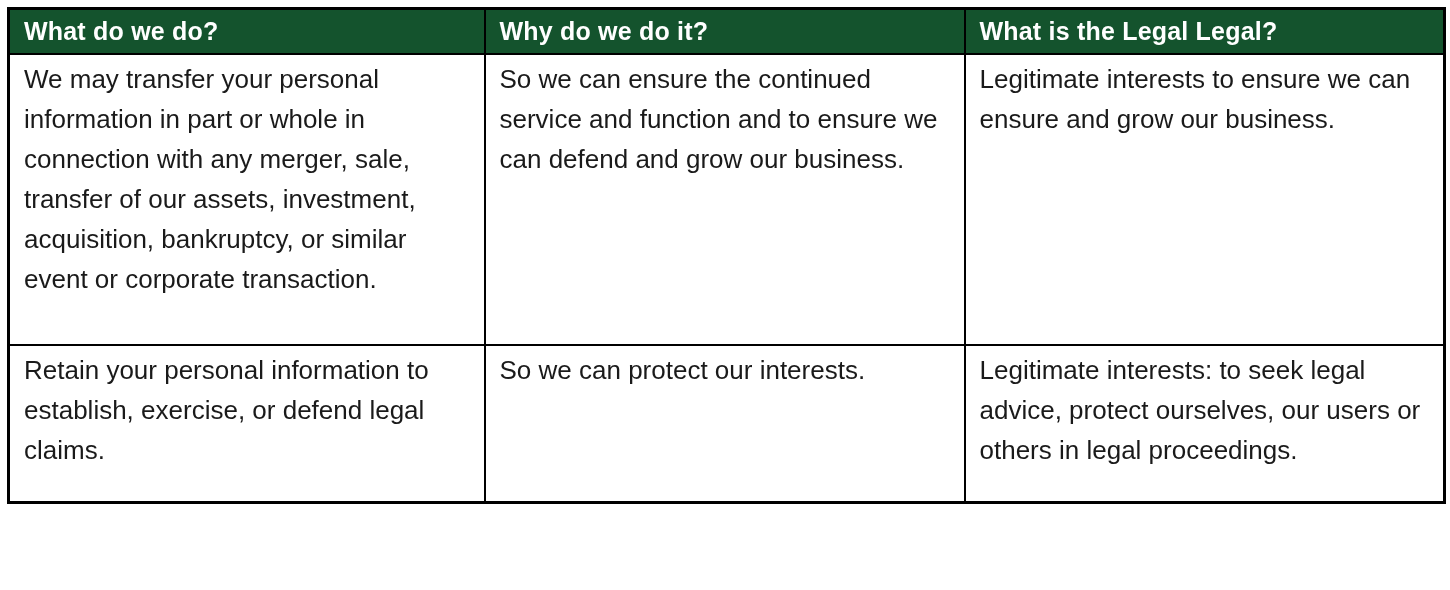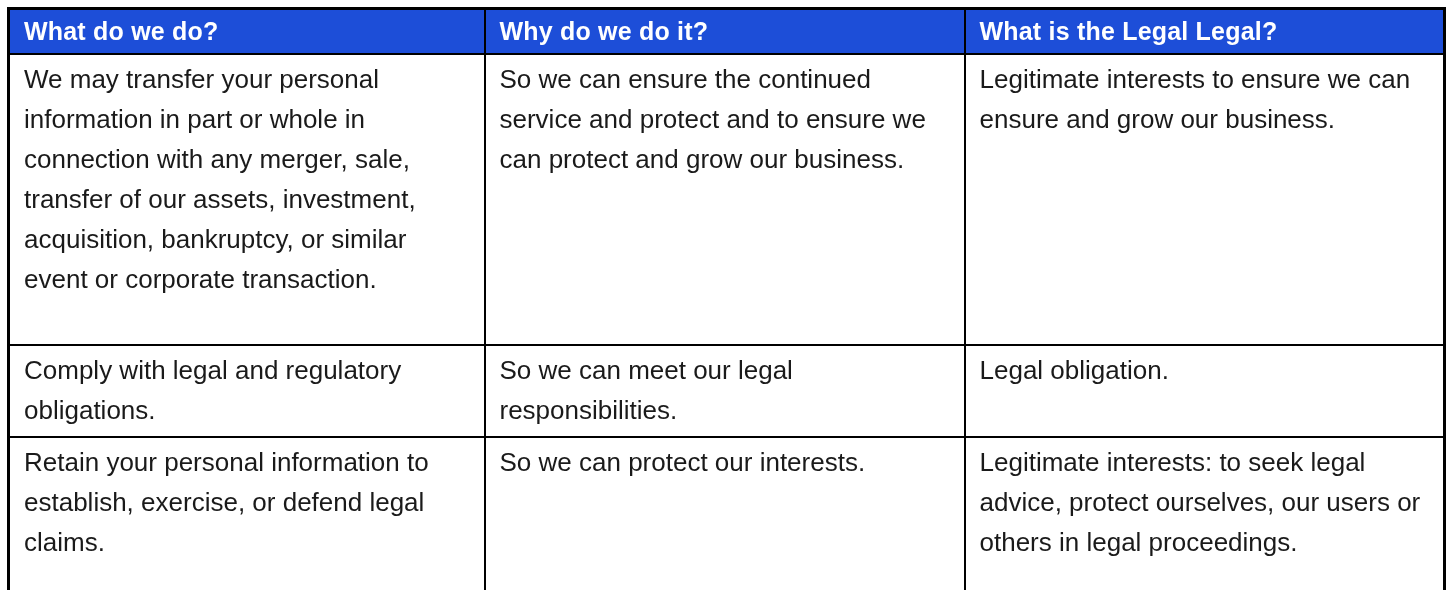--- a/index.html
+++ b/index.html
@@ -33,21 +33,21 @@
   table.privacy-table th,
   table.privacy-table td {
     border: 2px solid #000000;
     vertical-align: top;
     text-align: left;
   }
 
   table.privacy-table thead tr { height: 45px; }
 
   table.privacy-table th {
-    background: #1d4ed8;
+    background: #14532d;
     color: #ffffff;
     font-size: 25px;
     font-weight: bold;
     padding: 4px 14px;
     vertical-align: middle;
     letter-spacing: 0.2px;
   }
 
   table.privacy-table td {
     color: #1a1a1a;
@@ -74,27 +74,22 @@
     <thead>
       <tr>
         <th>What do we do?</th>
         <th>Why do we do it?</th>
         <th>What is the Legal Legal?</th>
       </tr>
     </thead>
     <tbody>
       <tr class="row-1">
         <td>We may transfer your personal information in part or whole in connection with any merger, sale, transfer of our assets, investment, acquisition, bankruptcy, or similar event or corporate transaction.</td>
-        <td>So we can ensure the continued service and protect and to ensure we can protect and grow our business.</td>
+        <td>So we can ensure the continued service and function and to ensure we can defend and grow our business.</td>
         <td>Legitimate interests to ensure we can ensure and grow our business.</td>
-      </tr>
-      <tr class="row-2">
-        <td>Comply with legal and regulatory obligations.</td>
-        <td>So we can meet our legal responsibilities.</td>
-        <td>Legal obligation.</td>
       </tr>
       <tr class="row-3">
         <td>Retain your personal information to establish, exercise, or defend legal claims.</td>
         <td>So we can protect our interests.</td>
         <td>Legitimate interests: to seek legal advice, protect ourselves, our users or others in legal proceedings.</td>
       </tr>
     </tbody>
   </table>
 </div>
 

